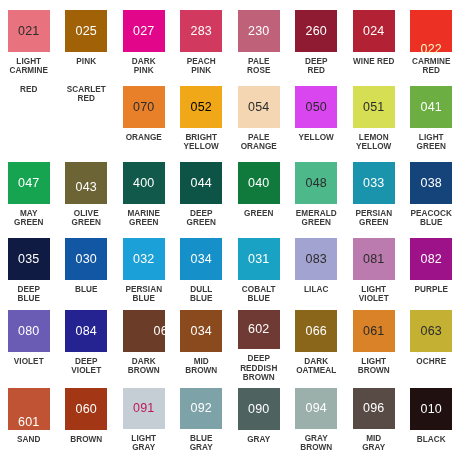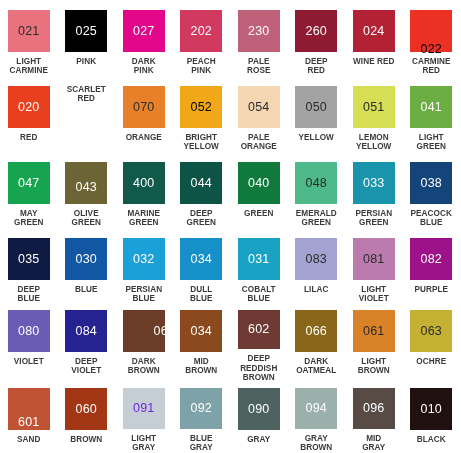--- a/index.html
+++ b/index.html
@@ -87,35 +87,35 @@
 <div id="chart">
     <div class="swatch-row r0">
       <div class="swatch-cell">
         <div class="chip" style="background-color: rgb(232, 115, 126);">
           <span class="chip-code" style="color: rgb(43, 43, 43);">021</span>
         </div>
         <div class="chip-name">LIGHT
 CARMINE</div>
       </div>
       <div class="swatch-cell">
-        <div class="chip" style="background-color: #000000;">
+        <div class="chip" style="background-color: #a16207;">
           <span class="chip-code" style="color: rgb(255, 255, 255);">025</span>
         </div>
         <div class="chip-name">PINK</div>
       </div>
       <div class="swatch-cell">
         <div class="chip" style="background-color: rgb(226, 6, 138);">
           <span class="chip-code" style="color: rgb(255, 255, 255);">027</span>
         </div>
         <div class="chip-name">DARK
 PINK</div>
       </div>
       <div class="swatch-cell">
         <div class="chip" style="background-color: rgb(210, 57, 94);">
-          <span class="chip-code" style="color: rgb(255, 255, 255);">202</span>
+          <span class="chip-code" style="color: rgb(255, 255, 255);">283</span>
         </div>
         <div class="chip-name">PEACH
 PINK</div>
       </div>
       <div class="swatch-cell">
         <div class="chip" style="background-color: rgb(192, 97, 122);">
           <span class="chip-code" style="color: rgb(255, 255, 255);">230</span>
         </div>
         <div class="chip-name">PALE
 ROSE</div>
@@ -128,31 +128,28 @@
 RED</div>
       </div>
       <div class="swatch-cell">
         <div class="chip" style="background-color: rgb(179, 33, 52);">
           <span class="chip-code" style="color: rgb(255, 255, 255);">024</span>
         </div>
         <div class="chip-name">WINE RED</div>
       </div>
       <div class="swatch-cell">
         <div class="chip" style="background-color: rgb(236, 49, 36);">
-          <span class="chip-code" style="color: #000000; margin-top: 36px;">022</span>
+          <span class="chip-code" style="color: #fef9c3; margin-top: 36px;">022</span>
         </div>
         <div class="chip-name">CARMINE
 RED</div>
       </div>
     </div>
     <div class="swatch-row r1">
       <div class="swatch-cell">
-        <div class="chip" style="background-color: rgb(232, 64, 31);">
-          <span class="chip-code" style="color: rgb(255, 255, 255);">020</span>
-        </div>
         <div class="chip-name">RED</div>
       </div>
       <div class="swatch-cell">
         <div class="chip-name">SCARLET
 RED</div>
       </div>
       <div class="swatch-cell">
         <div class="chip" style="background-color: rgb(232, 128, 42);">
           <span class="chip-code" style="color: rgb(43, 43, 43);">070</span>
         </div>
@@ -166,21 +163,21 @@
 YELLOW</div>
       </div>
       <div class="swatch-cell">
         <div class="chip" style="background-color: rgb(245, 214, 178);">
           <span class="chip-code" style="color: rgb(43, 43, 43);">054</span>
         </div>
         <div class="chip-name">PALE
 ORANGE</div>
       </div>
       <div class="swatch-cell">
-        <div class="chip" style="background-color: #a3a3a3; justify-content: center;">
+        <div class="chip" style="background-color: #d946ef; justify-content: center;">
           <span class="chip-code" style="color: rgb(43, 43, 43);">050</span>
         </div>
         <div class="chip-name">YELLOW</div>
       </div>
       <div class="swatch-cell">
         <div class="chip" style="background-color: rgb(214, 223, 83);">
           <span class="chip-code" style="color: rgb(43, 43, 43);">051</span>
         </div>
         <div class="chip-name">LEMON
 YELLOW</div>
@@ -370,21 +367,21 @@
         <div class="chip-name">SAND</div>
       </div>
       <div class="swatch-cell">
         <div class="chip" style="background-color: rgb(163, 55, 21);">
           <span class="chip-code" style="color: rgb(255, 255, 255);">060</span>
         </div>
         <div class="chip-name">BROWN</div>
       </div>
       <div class="swatch-cell">
         <div class="chip" style="background-color: rgb(197, 206, 212);">
-          <span class="chip-code" style="color: #6d28d9;">091</span>
+          <span class="chip-code" style="color: #be185d;">091</span>
         </div>
         <div class="chip-name">LIGHT
 GRAY</div>
       </div>
       <div class="swatch-cell">
         <div class="chip" style="background-color: rgb(125, 163, 168);">
           <span class="chip-code" style="color: rgb(255, 255, 255);">092</span>
         </div>
         <div class="chip-name">BLUE
 GRAY</div>

